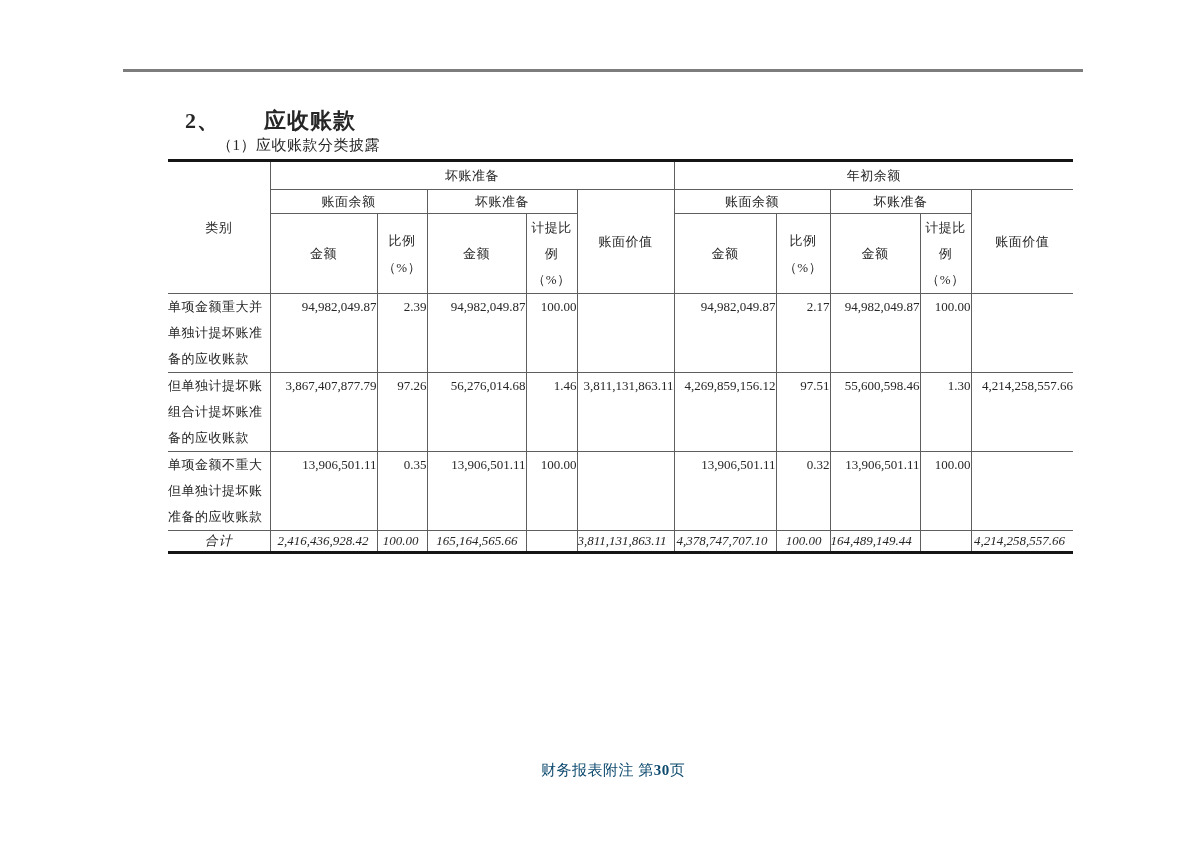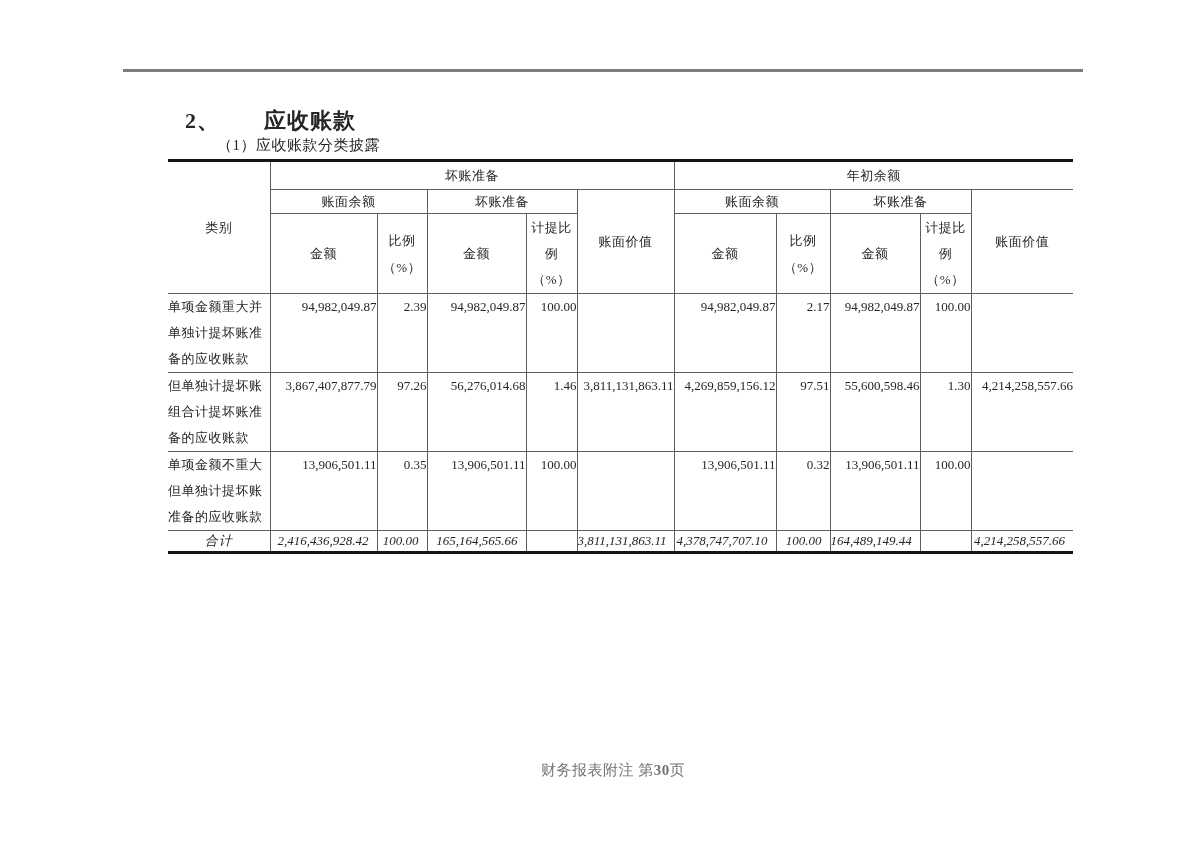--- a/index.html
+++ b/index.html
@@ -24,21 +24,21 @@
   .drow{height:76px;}
   .drow td{vertical-align:top;}
   .cat{text-align:left;padding:7px 2px 0 9px;line-height:26px;letter-spacing:0.5px;}
   .cat span{display:block;}
   .num{text-align:right;padding:7px 8px 0 0;line-height:26px;margin-top:40px;}
   .trow{height:22px;}
   .trow td{vertical-align:middle;font-style:italic;}
   .total-label{text-align:center;padding:0;letter-spacing:1px;}
   .trow .num{padding:0 8px 0 0;line-height:normal;}
   .footer{position:absolute;top:761px;left:0;width:100%;box-sizing:border-box;padding-left:26px;
-    text-align:center;font-size:15px;color:#737373;letter-spacing:0.5px;}
+    text-align:center;font-size:15px;color:#0c4a6e;letter-spacing:0.5px;}
   .footer .pageno{font-weight:bold;}
 </style>
 </head>
 <body>
 
 <div class="page">
 
   <div class="top-rule"></div>
 
   <div class="section-heading">

